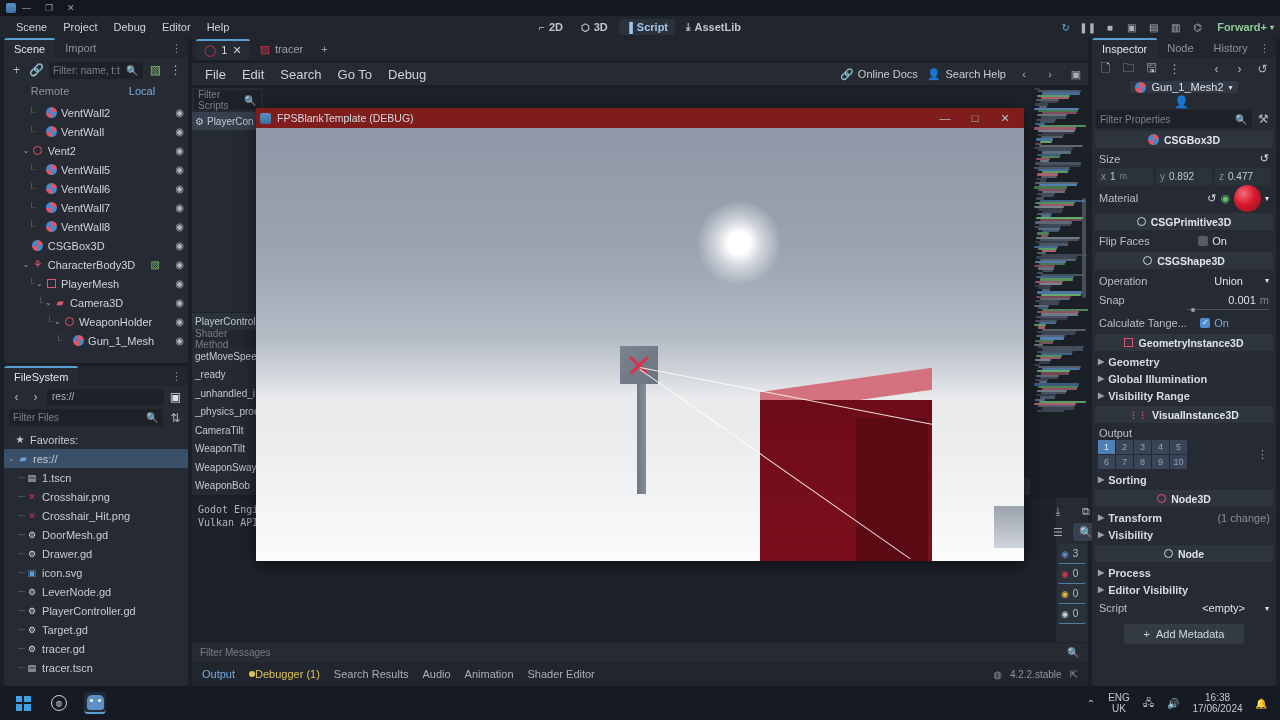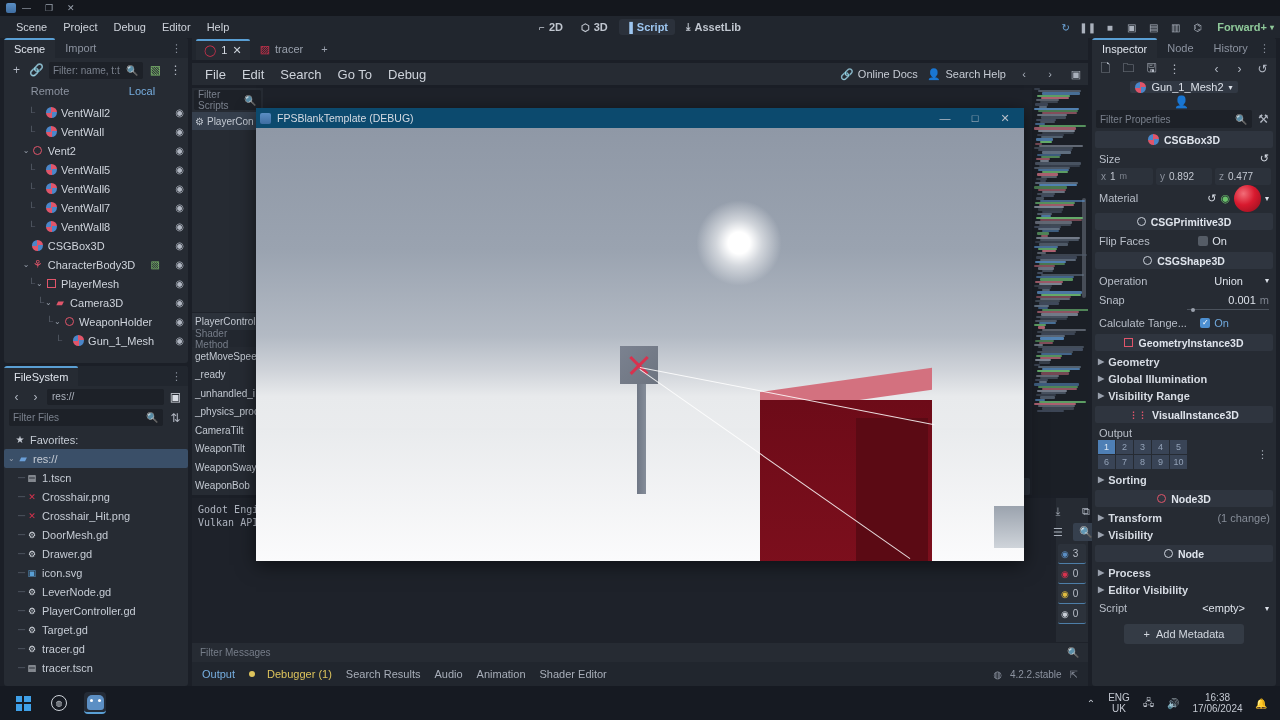--- a/index.html
+++ b/index.html
@@ -142,21 +142,21 @@
   .bottom-panel { height: 188px; background: #262b33; display: flex; flex-direction: column; }
   .output-area { flex: 1; background: #1e222a; padding: 5px 6px;
      font-family: "DejaVu Sans Mono", monospace; font-size: 10px; color: #aeb4bf;
      line-height: 13px; overflow: hidden; }
   .msg-filter { height: 20px; background: #262b33; display: flex; align-items: center;
      padding: 0 8px; font-size: 10px; color: #767d89; border-top: 1px solid #1e222a;}
   .msg-filter .mag { margin-left: auto; color: #8c93a0; }
   .bottom-tabs { height: 24px; background: #21262e; display: flex; align-items: center;
      gap: 14px; padding: 0 10px; font-size: 11px; color: #a8aeb9; }
   .bottom-tabs .bt.active { color: #76aee0; }
-  .bottom-tabs .bt.warn { color: #ddc35c; display: flex; align-items: center; gap: 12px; justify-content: center;}
+  .bottom-tabs .bt.warn { color: #ddc35c; display: flex; align-items: center; gap: 0; justify-content: center;}
   .dot { width: 6px; height: 6px; border-radius: 50%; background: #ddc35c; }
   .bt-right { margin-left: auto; display: flex; align-items: center; gap: 8px;
      color: #8c93a0; font-size: 10px; }
 
   
   .dbg-strip { width: 32px; background: #262b33; display: flex; flex-direction: column;
      align-items: center; gap: 3px; padding-top: 4px; }
   .dbg-ico { width: 26px; height: 18px; display: flex; align-items: center;
      justify-content: center; color: #a9b0bb; font-size: 11px; border-radius: 2px;}
   .dbg-ico.sel { background: #36404e; }
@@ -200,21 +200,21 @@
      background: radial-gradient(circle at 35% 32%, #f26d78 0%, #d8192e 45%, #8d0f1d 100%); }
   .slider { flex: 1; height: 1px; background: #4b525c; position: relative; margin-left: 5px;}
   .slider::after { content: ''; position: absolute; left: 4px; top: -1.5px; width: 4px;
      height: 4px; border-radius: 50%; background: #9aa1ad; }
   .rsbtn { width: 16px; display: flex; align-items: center; justify-content: center;
      color: #a9b0bb; font-size: 11px; }
 
   
   .gamewin { position: absolute; left: 256px; top: 108px; width: 768px; height: 453px;
      box-shadow: 0 4px 18px rgba(0,0,0,0.55); }
-  .gw-title { height: 20px; background: #0c4a6e; display: flex; align-items: center;
+  .gw-title { height: 20px; background: #7f1d1d; display: flex; align-items: center;
      padding: 0 4px; font-size: 10.5px; color: #d6dbe3; }
   .gw-title .gi { width: 11px; height: 11px; border-radius: 2px;
      background: linear-gradient(#5a8ec4,#3f6da1); margin-right: 6px; }
   .gw-btns { margin-left: auto; display: flex; }
   .gw-btns span { width: 30px; text-align: center; color: #b9bfc9; font-size: 11px; }
   .gw-view { height: 433px; position: relative; overflow: hidden;
      background: linear-gradient(#8f98a6 0%, #9aa3b0 28%, #b3bac4 48%, #cfd3d9 56%, #e8eaec 62%, #f2f3f4 100%); }
   .sun { position: absolute; left: 440px; top: 72px; width: 86px; height: 86px;
      border-radius: 50%; background: radial-gradient(circle, #ffffff 18%, rgba(255,255,255,0.55) 38%, rgba(255,255,255,0) 70%); }
   .ground { position: absolute; left: 0; right: 0; top: 300px; bottom: 0;

